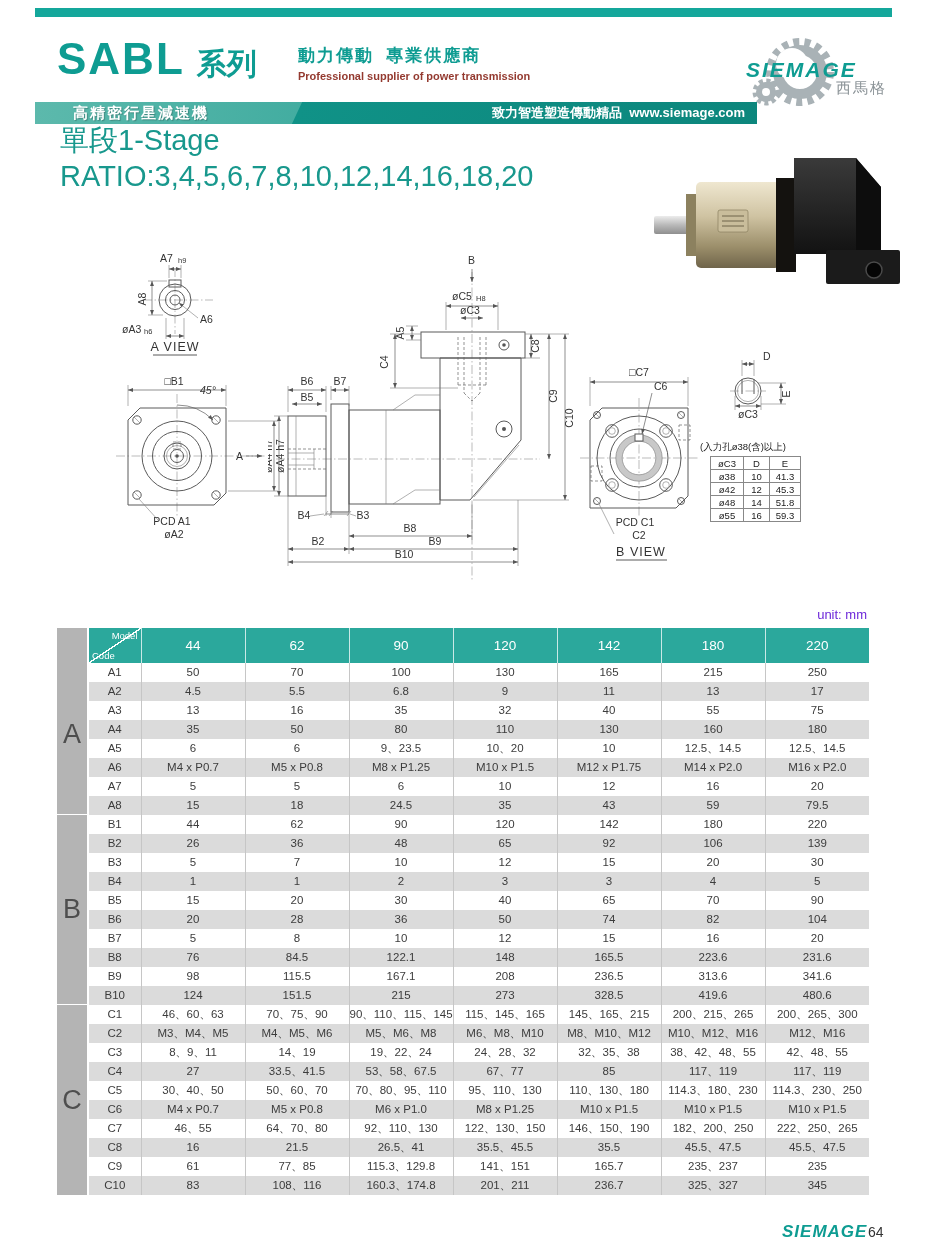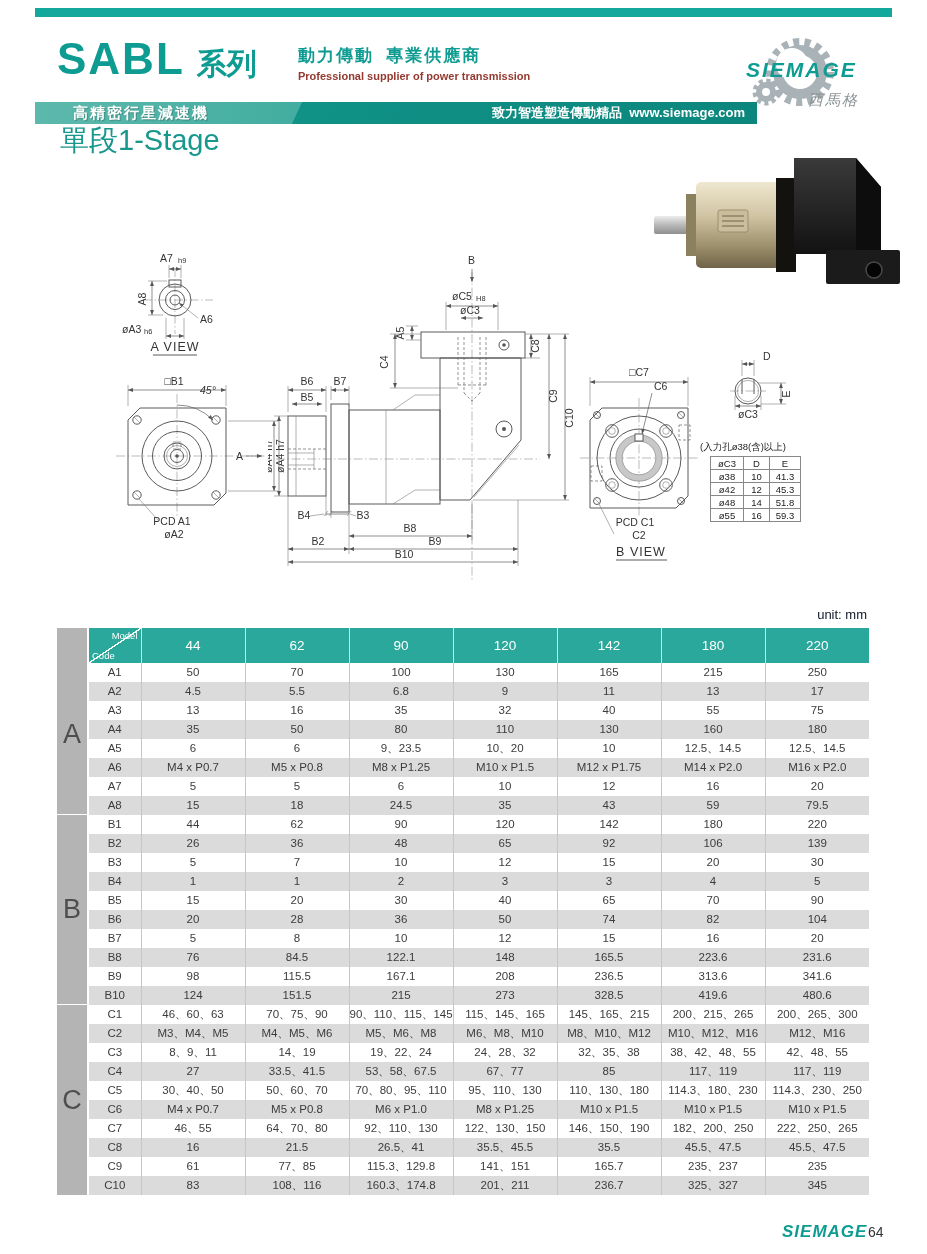--- a/index.html
+++ b/index.html
@@ -17,21 +17,21 @@
   .tagline .en{font-size:11px;font-weight:bold;color:#943a30;margin-top:3px;}
   .banner{position:absolute;left:35px;top:102px;width:722px;height:22px;overflow:hidden;
           background:linear-gradient(90deg,#5cb9ac,#17988d);}
   .banner .skew{position:absolute;left:262px;top:0;width:470px;height:22px;
           background:linear-gradient(90deg,#109287,#0c867c);transform:skewX(-25deg);}
   .banner .bl{position:absolute;left:38px;top:0;line-height:22px;color:#fff;font-size:15px;
           font-weight:bold;letter-spacing:2px;text-shadow:1px 1px 1px rgba(0,0,0,.25);}
   .banner .br{position:absolute;right:12px;top:0;line-height:22px;color:#fff;font-size:13px;font-weight:bold;}
   .logo-text{position:absolute;left:746px;top:58px;font-size:21px;font-weight:bold;font-style:italic;
           color:#0e9c92;letter-spacing:2px;}
-  .logo-cn{position:absolute;left:808px;top:79px;font-size:15px;font-style:italic;color:#8a9296;letter-spacing:2px;margin-top:12px;}
+  .logo-cn{position:absolute;left:836px;top:79px;font-size:15px;color:#8a9296;letter-spacing:2px;}
 
   
   .model{position:absolute;left:60px;top:122px;color:#18988d;font-size:29px;line-height:36px;}
 
   
   .dwg{position:absolute;}
   .dwg .ln{stroke:#5a5a5a;stroke-width:1;fill:none;}
   .dwg .thin{stroke:#7c7c7c;stroke-width:0.6;fill:none;}
   .dwg .cl{stroke:#8f8f8f;stroke-width:0.6;fill:none;stroke-dasharray:9 2.5 1.5 2.5;}
   .dwg .dash{stroke:#666;stroke-width:0.7;fill:none;stroke-dasharray:3 2;}
@@ -41,21 +41,21 @@
   .dwg text.sub{font-size:7.5px;}
   .dwg text.cap{font-size:12.5px;letter-spacing:1px;}
   .dwg text.ang{font-style:italic;}
   .note{position:absolute;left:700px;top:441px;width:120px;font-size:9.5px;color:#222;}
   .holetable{position:absolute;left:710px;top:456px;border-collapse:collapse;}
   .holetable th,.holetable td{border:1px solid #888;font-size:9.5px;font-weight:normal;
        text-align:center;padding:0;height:12px;color:#222;}
   .holetable .c0{width:32px}.holetable .c1{width:25px}.holetable .c2{width:30px}
 
   
-  .unit{position:absolute;left:57px;top:607px;width:810px;text-align:right;font-size:13px;color:#0f172a;}
+  .unit{position:absolute;left:57px;top:607px;width:810px;text-align:right;font-size:13px;color:#6d28d9;}
   .tablewrap{position:absolute;left:57px;top:628px;display:flex;}
   .groupcol{width:30px;margin-right:2px;display:flex;flex-direction:column;}
   .gblock{background:#b4b4b4;display:flex;align-items:center;justify-content:center;
           font-size:27px;color:#4e4e4e;}
   .gblock.g-a{height:186px;margin-bottom:1px;padding-top:26px;box-sizing:border-box;}
   .gblock.g-b{height:189px;margin-bottom:1px;}
   .gblock.g-c{height:190px;}
   #spec{border-collapse:collapse;table-layout:fixed;width:780px;}
   #spec col.c-code{width:52px;} #spec col.c-val{width:104px;}
   #spec th{background:#2ba89c;color:#fff;font-weight:normal;font-size:13.5px;height:35px;
@@ -100,20 +100,21 @@
     <circle cx="56" cy="38" r="22" fill="none" stroke="#a9b2b6" stroke-width="10"></circle>
     <circle cx="48" cy="30" r="16" fill="#ffffff"></circle>
     <circle cx="22" cy="58" r="11" fill="none" stroke="#a9b2b6" stroke-width="5" stroke-dasharray="4 3.4"></circle>
     <circle cx="22" cy="58" r="7" fill="none" stroke="#a9b2b6" stroke-width="6"></circle>
   </svg>
   <span class="logo-text">SIEMAGE</span>
   <span class="logo-cn">西馬格</span>
 
   <div class="model">
     <div>單段1-Stage</div>
+    <div>RATIO:3,4,5,6,7,8,10,12,14,16,18,20</div>
   </div>
 
   <svg class="abs" style="left:648px;top:132px;" width="252" height="160" viewBox="0 0 252 160">
     <defs>
       <linearGradient id="gold" x1="0" y1="0" x2="0" y2="1">
         <stop offset="0" stop-color="#efe7d0"></stop>
           <stop offset="0.4" stop-color="#cfc3a2"></stop>
         <stop offset="0.75" stop-color="#9c8f6b"></stop>
           <stop offset="1" stop-color="#6f644a"></stop>
       </linearGradient>

